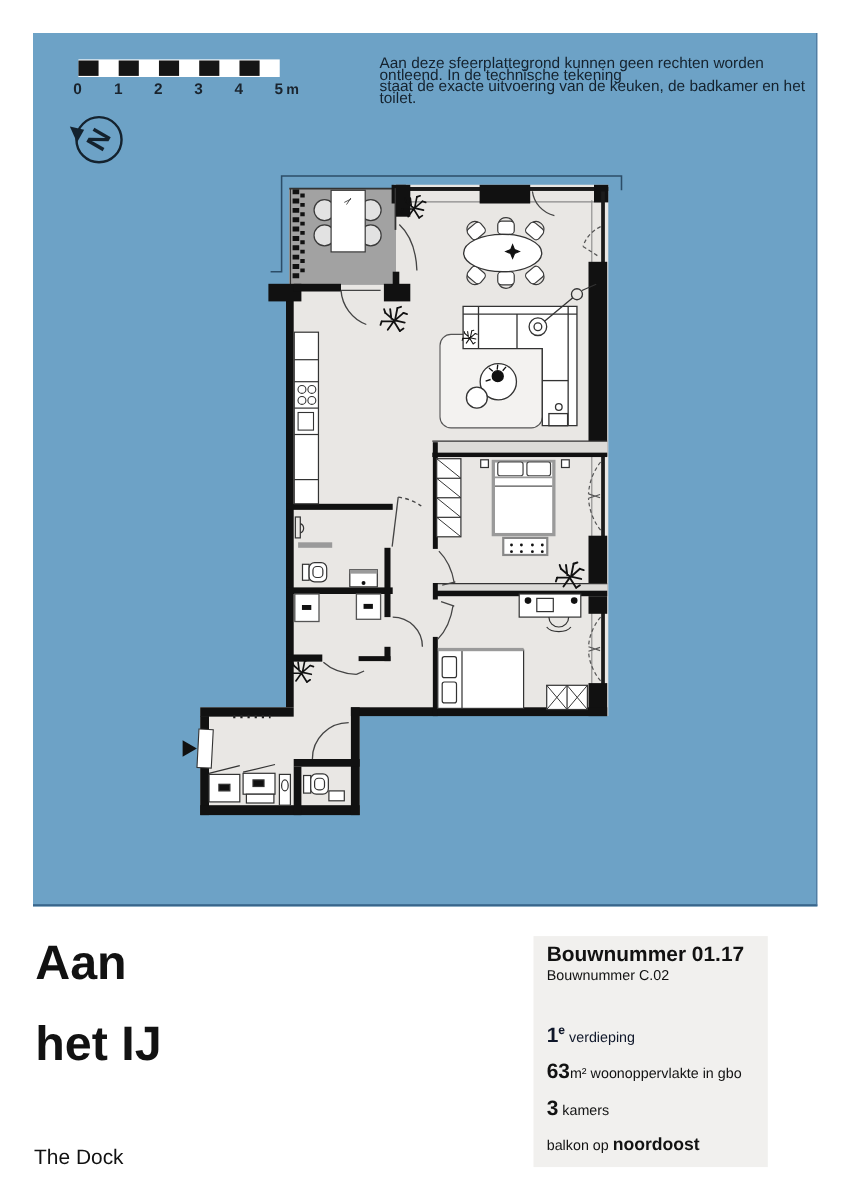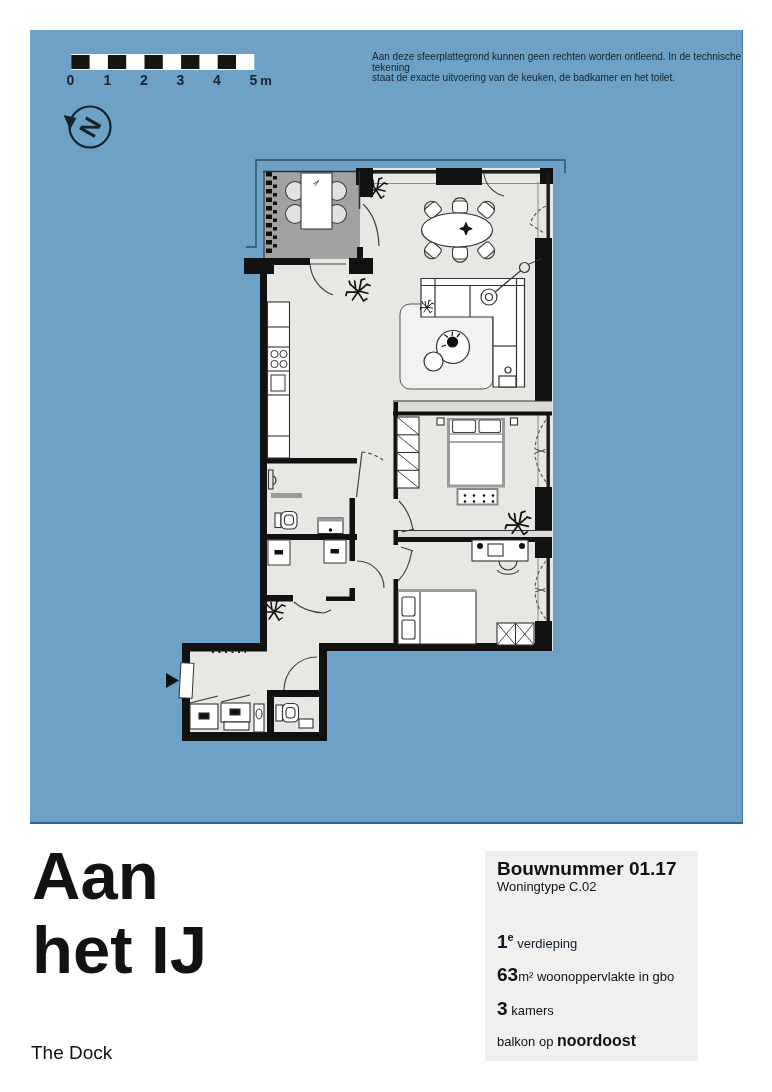--- a/index.html
+++ b/index.html
@@ -391,31 +391,31 @@
     <rect x="230" y="709" width="10" height="6" fill="#111"></rect>
     <path d="M221,702 L250,695" fill="none"></path>
   </g>
 
   <g fill="#ffffff" stroke="#333" stroke-width="1.1">
     <rect x="254" y="704" width="10" height="28"></rect>
     <ellipse cx="259" cy="714" rx="3" ry="5" fill="none"></ellipse>
   </g>
 </svg>
 
-<div class="abs" style="left:345px;top:52px;width:390px;font-size:10px;line-height:10.5px;color:#14222e;margin-left:27px;">Aan deze sfeerplattegrond kunnen geen rechten worden ontleend. In de technische tekening<br>staat de exacte uitvoering van de keuken, de badkamer en het toilet.</div>
-
-<div class="abs" style="left:32px;top:839px;font-size:67px;font-weight:bold;color:#121212;line-height:74px;letter-spacing:0px;">Aan<br>het IJ</div>
+<div class="abs" style="left:345px;top:52px;width:390px;font-size:14px;line-height:10.5px;color:#14222e;">Aan deze sfeerplattegrond kunnen geen rechten worden ontleend. In de technische tekening<br>staat de exacte uitvoering van de keuken, de badkamer en het toilet.</div>
+
+<div class="abs" style="left:32px;top:839px;font-size:44px;font-weight:bold;color:#121212;line-height:74px;letter-spacing:0px;">Aan<br>het IJ</div>
 
 <div class="abs" style="left:31px;top:1042px;font-size:19px;font-weight:normal;color:#121212;">The Dock</div>
 
 <div class="abs" style="left:485px;top:851px;width:213px;height:210px;background:#f1f0ee;"></div>
 
 <div class="abs" style="left:497px;top:858px;font-size:19px;font-weight:bold;color:#121212;text-align:center;">Bouwnummer 01.17</div>
 
-<div class="abs" style="left:497px;top:879px;font-size:13px;color:#121212;">Woningtype C.02</div>
+<div class="abs" style="left:497px;top:879px;font-size:13px;color:#121212;">Bouwnummer C.02</div>
 
 <div class="abs" style="left:497px;top:931px;font-size:13px;color:#0f172a;"><span style="font-size:19px;font-weight:bold;">1<sup style="font-size:11px;">e</sup></span> verdieping</div>
 
 <div class="abs" style="left:497px;top:964px;font-size:13px;color:#121212;"><span style="font-size:19px;font-weight:bold;">63</span>m² woonoppervlakte in gbo</div>
 
 <div class="abs" style="left:497px;top:998px;font-size:13px;color:#121212;"><span style="font-size:19px;font-weight:bold;">3</span> kamers</div>
 
 <div class="abs" style="left:497px;top:1032px;font-size:13px;color:#121212;">balkon op <span style="font-size:16px;font-weight:bold;">noordoost</span></div>
 
 </body></html>

